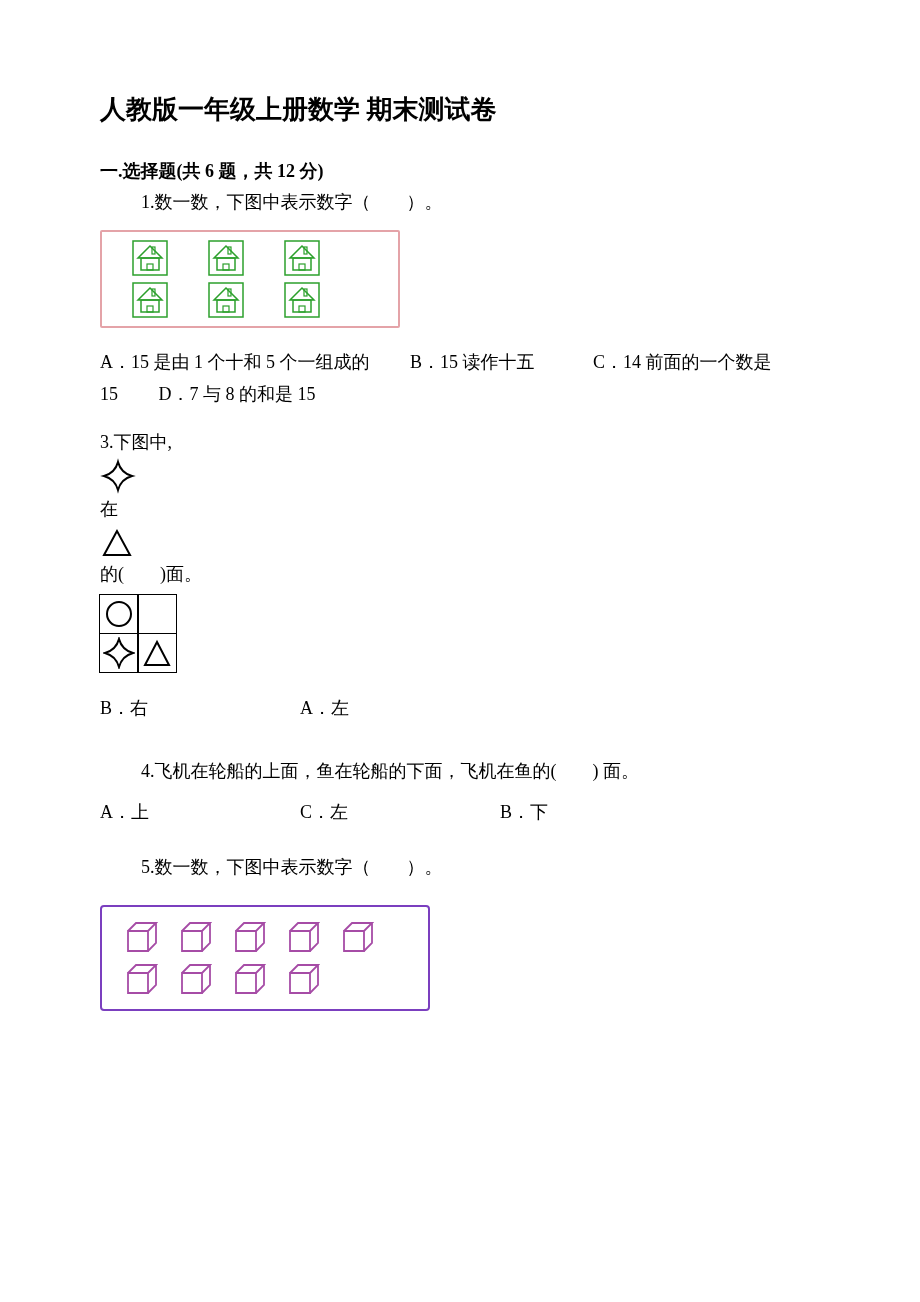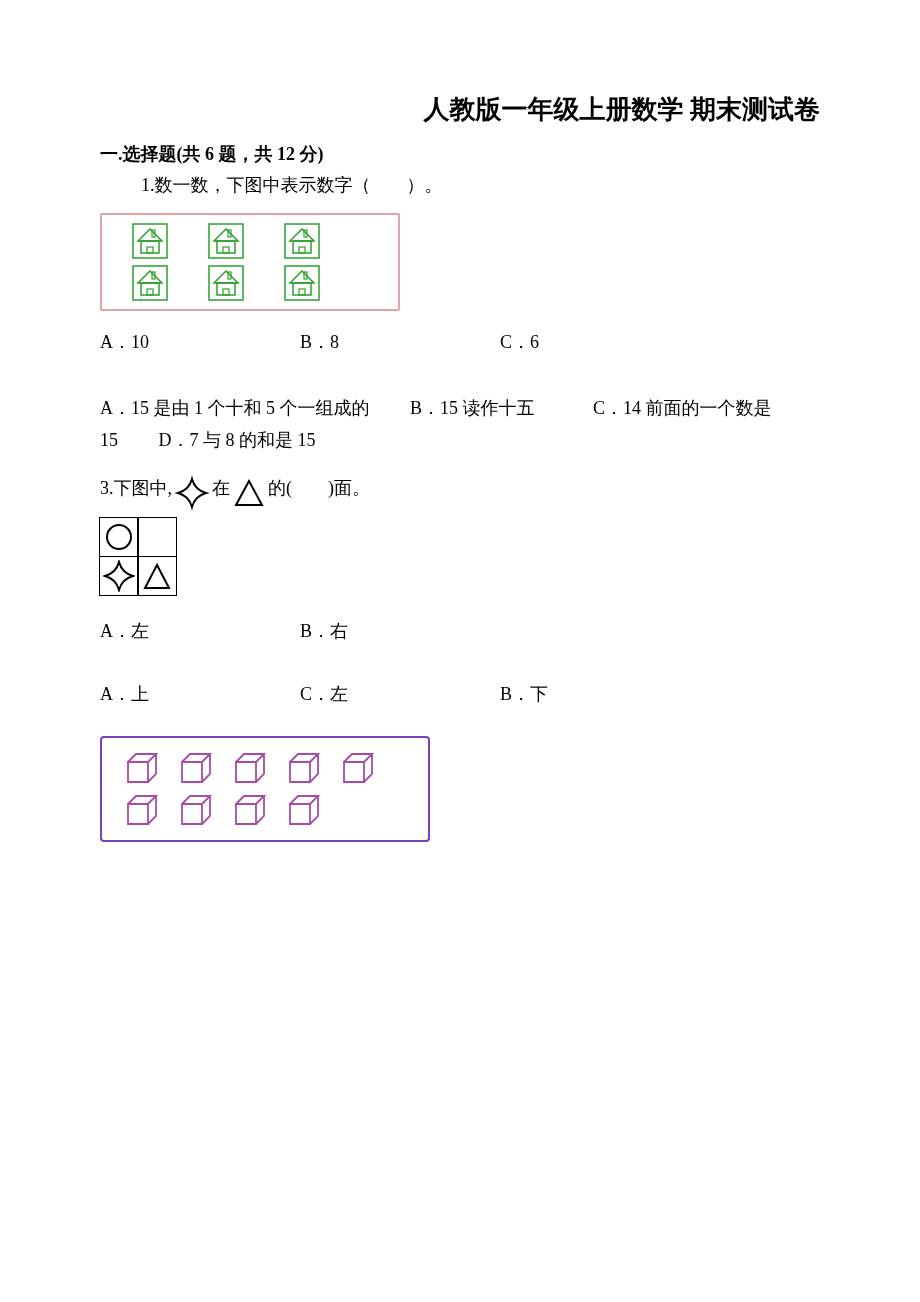--- a/index.html
+++ b/index.html
@@ -7,24 +7,24 @@
       width: 920px;
       height: 1302px;
       background: #fff;
       font-family: "SimSun", "宋体", serif;
       font-size: 18px;
       color: #000;
       padding: 90px 100px 40px 100px;
       line-height: 1.5;
     }
     .title {
-      text-align: right;
+      text-align: left;
       font-size: 26px;
       font-weight: bold;
-      margin-bottom: 12px;
+      margin-bottom: 29px;
       font-family: "SimSun", "宋体", serif;
     }
     .section-header {
       font-weight: bold;
       margin-bottom: 4px;
     }
     .question {
       margin-bottom: 18px;
     }
     .q-text {
@@ -69,20 +69,21 @@
       display: flex;
       align-items: center;
       justify-content: center;
       margin-left: -1.5px;
       margin-top: -1.5px;
     }
     .q3-line {
       display: flex;
       align-items: flex-start;
       gap: 2px;
+      flex-direction: column;
     }
     .cube-box {
       border: 2px solid #7b3fbf;
       border-radius: 4px;
       width: 330px;
       padding: 14px 20px;
       display: flex;
       flex-direction: column;
       gap: 10px;
     }
@@ -158,25 +159,20 @@
             <svg width="36" height="36">
               <rect x="1" y="1" width="34" height="34" fill="none" stroke="#2ca02c" stroke-width="1.5"></rect>
               <polygon points="18,6 6,18 30,18" fill="none" stroke="#2ca02c" stroke-width="1.5"></polygon>
               <rect x="9" y="18" width="18" height="12" fill="none" stroke="#2ca02c" stroke-width="1.5"></rect>
               <rect x="15" y="24" width="6" height="6" fill="none" stroke="#2ca02c" stroke-width="1.2"></rect>
               <rect x="20" y="7" width="3" height="7" fill="none" stroke="#2ca02c" stroke-width="1.2"></rect>
             </svg>
           </span>
       </div>
     </div>
-  </div>
-  <div class="options gap-bottom">
-    <span class="opt">A．10</span>
-    <span class="opt">B．8</span>
-    <span class="opt">C．6</span>
   </div>
 </div>
 
 <div class="question">
   <div class="options-inline">
     <span>A．15 是由 1 个十和 5 个一组成的</span>&nbsp;&nbsp;&nbsp;&nbsp;&nbsp;&nbsp;&nbsp;&nbsp;
     <span>B．15 读作十五</span>&nbsp;&nbsp;&nbsp;&nbsp;&nbsp;&nbsp;&nbsp;&nbsp;&nbsp;&nbsp;&nbsp;&nbsp;
     <span>C．14 前面的一个数是 15</span>&nbsp;&nbsp;&nbsp;&nbsp;&nbsp;&nbsp;&nbsp;&nbsp;
     <span>D．7 与 8 的和是 15</span>
   </div>
@@ -216,34 +212,36 @@
         </div>
         <div class="grid-cell">
           <svg width="30" height="30">
               <polygon points="15,4 3,27 27,27" fill="none" stroke="#000" stroke-width="2"></polygon>
             </svg>
         </div>
       </div>
     </div>
   </div>
   <div class="options gap-bottom">
+    <span class="opt">B．右</span>
     <span class="opt">A．左</span>
-    <span class="opt">B．右</span>
-  </div>
-</div>
-
-<div class="question">
+  </div>
+</div>
+
+<div class="question">
+  <div class="q-text">4.飞机在轮船的上面，鱼在轮船的下面，飞机在鱼的(　　) 面。</div>
   <div class="options">
     <span class="opt">A．上</span>
     <span class="opt">C．左</span>
     <span class="opt">B．下</span>
   </div>
 </div>
 
 <div class="question">
+  <div class="q-text">5.数一数，下图中表示数字（　　）。</div>
   <div class="figure gap-top">
     <div class="cube-box">
       <div class="cube-row">
         <span>
             <svg width="36" height="32">
               <path d="M6 10 L26 10 L26 30 L6 30 Z M6 10 L14 2 L34 2 L26 10 M26 30 L34 22 L34 2" fill="none" stroke="#a64ca6" stroke-width="1.8"></path>
             </svg>
           </span>
         <span>
             <svg width="36" height="32">

